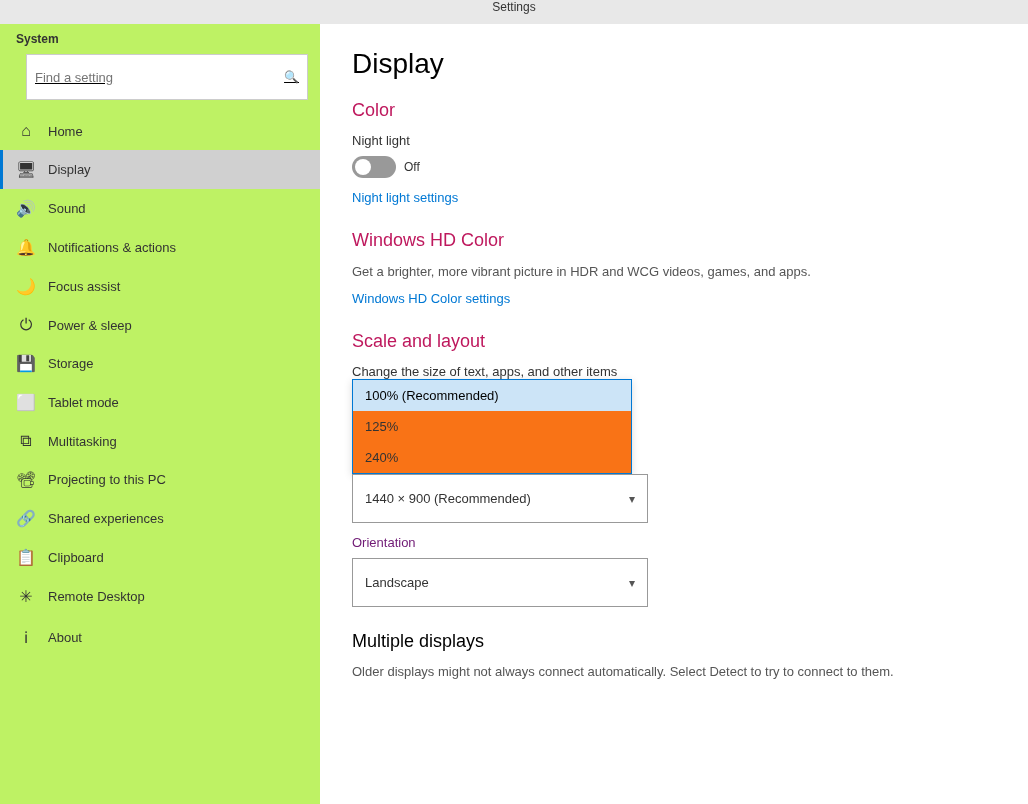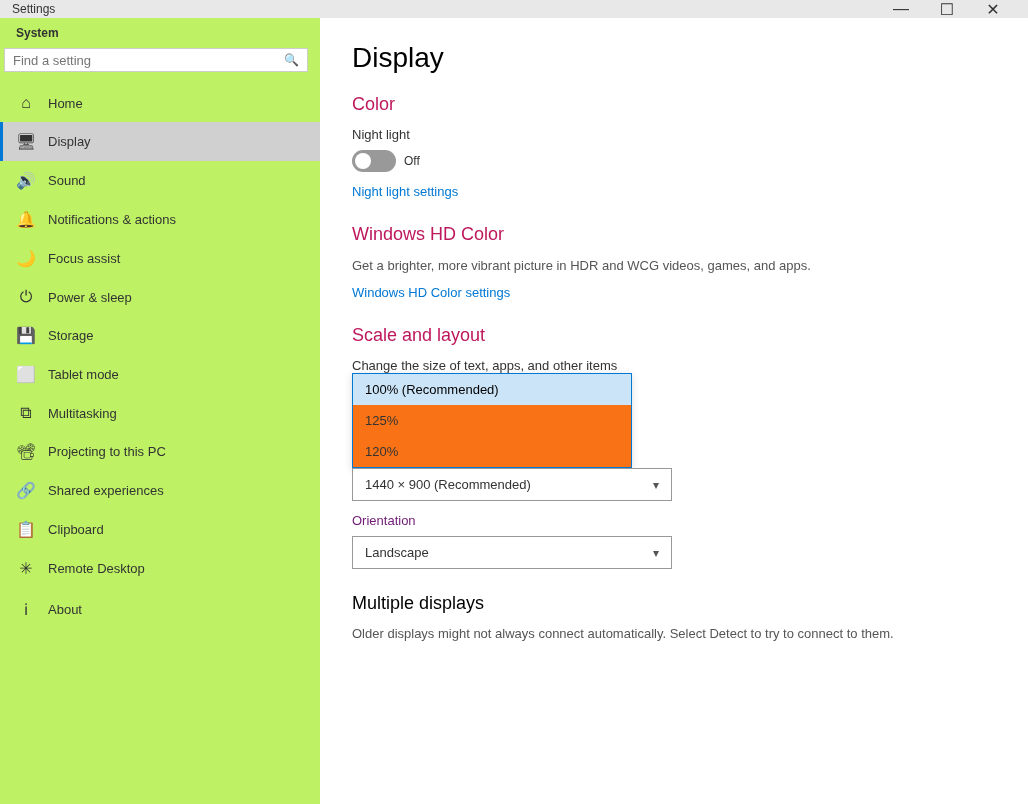--- a/index.html
+++ b/index.html
@@ -1,39 +1,39 @@
 <!DOCTYPE html>
 <html><head>
   <meta charset="utf-8">
   <style>
     * { box-sizing: border-box; margin: 0; padding: 0; }
     body { font-family: 'Segoe UI', Arial, sans-serif; background: #fff; display: flex; flex-direction: column; height: 804px; width: 1028px; overflow: hidden; }
 
     .title-bar {
       display: flex; align-items: center; justify-content: space-between;
-      background: #e8e8e8; padding: 0 12px; height: 18px; flex-shrink: 0;
+      background: #e8e8e8; padding: 0 12px; height: 24px; flex-shrink: 0; flex-direction: column;
     }
     .title-bar-title { font-size: 12px; color: #333; }
     .title-bar-controls { display: flex; gap: 0; }
     .title-bar-btn {
       width: 46px; height: 32px; border: none; background: transparent;
       cursor: pointer; font-size: 16px; display: flex; align-items: center;
       justify-content: center; color: #333;
     }
 
     .app-body { display: flex; flex: 1; overflow: hidden; }
 
     
     .sidebar {
       width: 320px; background: #bef264; display: flex; flex-direction: column;
       flex-shrink: 0; overflow-y: auto; overflow-x: hidden;
     }
     .sidebar-search {
-      margin: 4px 12px 12px 4px; display: flex; align-items: center;
-      background: #fff; border: 1px solid #ccc; padding: 4px 8px; height: 24px;
+      margin: 4px 12px 12px 26px; display: flex; align-items: center;
+      background: #fff; border: 1px solid #ccc; padding: 4px 8px; height: 46px; text-decoration: underline;
     }
     .sidebar-search input {
       border: none; outline: none; flex: 1; font-size: 13px; background: transparent; color: #333;
     }
     .sidebar-search-icon { color: #666; font-size: 12px; margin-left: 4px; }
     .sidebar-section-label {
       padding: 8px 16px 4px 16px; font-size: 12px; font-weight: 600;
       color: #333; text-transform: none;
     }
     .sidebar-item {
@@ -80,22 +80,22 @@
       border: 1px solid #0078d4; width: 280px; background: #fff;
       box-shadow: 0 2px 8px rgba(0,0,0,0.15); 
     }
     .dropdown-option {
       padding: 8px 12px; font-size: 13px; cursor: pointer; color: #333;
     }
     .dropdown-option.selected { background: #cce4f7; color: #000; }
     .dropdown-option.alt { background: #f97316; }
 
     .dropdown-closed {
-      width: 320px; border: 1px solid #999; display: flex; align-items: center;
-      justify-content: space-between; padding: 8px 12px; cursor: pointer;
+      width: 296px; border: 1px solid #999; display: flex; align-items: center;
+      justify-content: space-between; padding: 16px 12px; cursor: pointer;
       background: #fff; margin-bottom: 12px; font-size: 13px; color: #333;
     }
     .chevron { font-size: 12px; color: #555; }
 
     .orientation-label { font-size: 13px; font-weight: 400; color: #701a75; margin-bottom: 8px; }
 
     .multiple-displays-title { font-size: 18px; font-weight: 400; margin-bottom: 10px; }
     .multiple-displays-desc { font-size: 13px; color: #555; line-height: 1.5; }
 
     ::-webkit-scrollbar { width: 8px; }
@@ -206,21 +206,21 @@
       <a class="link-text">Windows HD Color settings</a>
     </div>
 
     <div class="section">
       <h2 class="section-title">Scale and layout</h2>
       <p class="scale-label">Change the size of text, apps, and other items</p>
 
       <div class="dropdown-open">
         <div class="dropdown-option selected">100% (Recommended)</div>
         <div class="dropdown-option alt">125%</div>
-        <div class="dropdown-option alt">120%</div>
+        <div class="dropdown-option alt">240%</div>
       </div>
 
       <div class="dropdown-closed">
         <span>1440 × 900 (Recommended)</span>
         <span class="chevron">▾</span>
       </div>
 
       <p class="orientation-label">Orientation</p>
       <div class="dropdown-closed">
         <span>Landscape</span>

